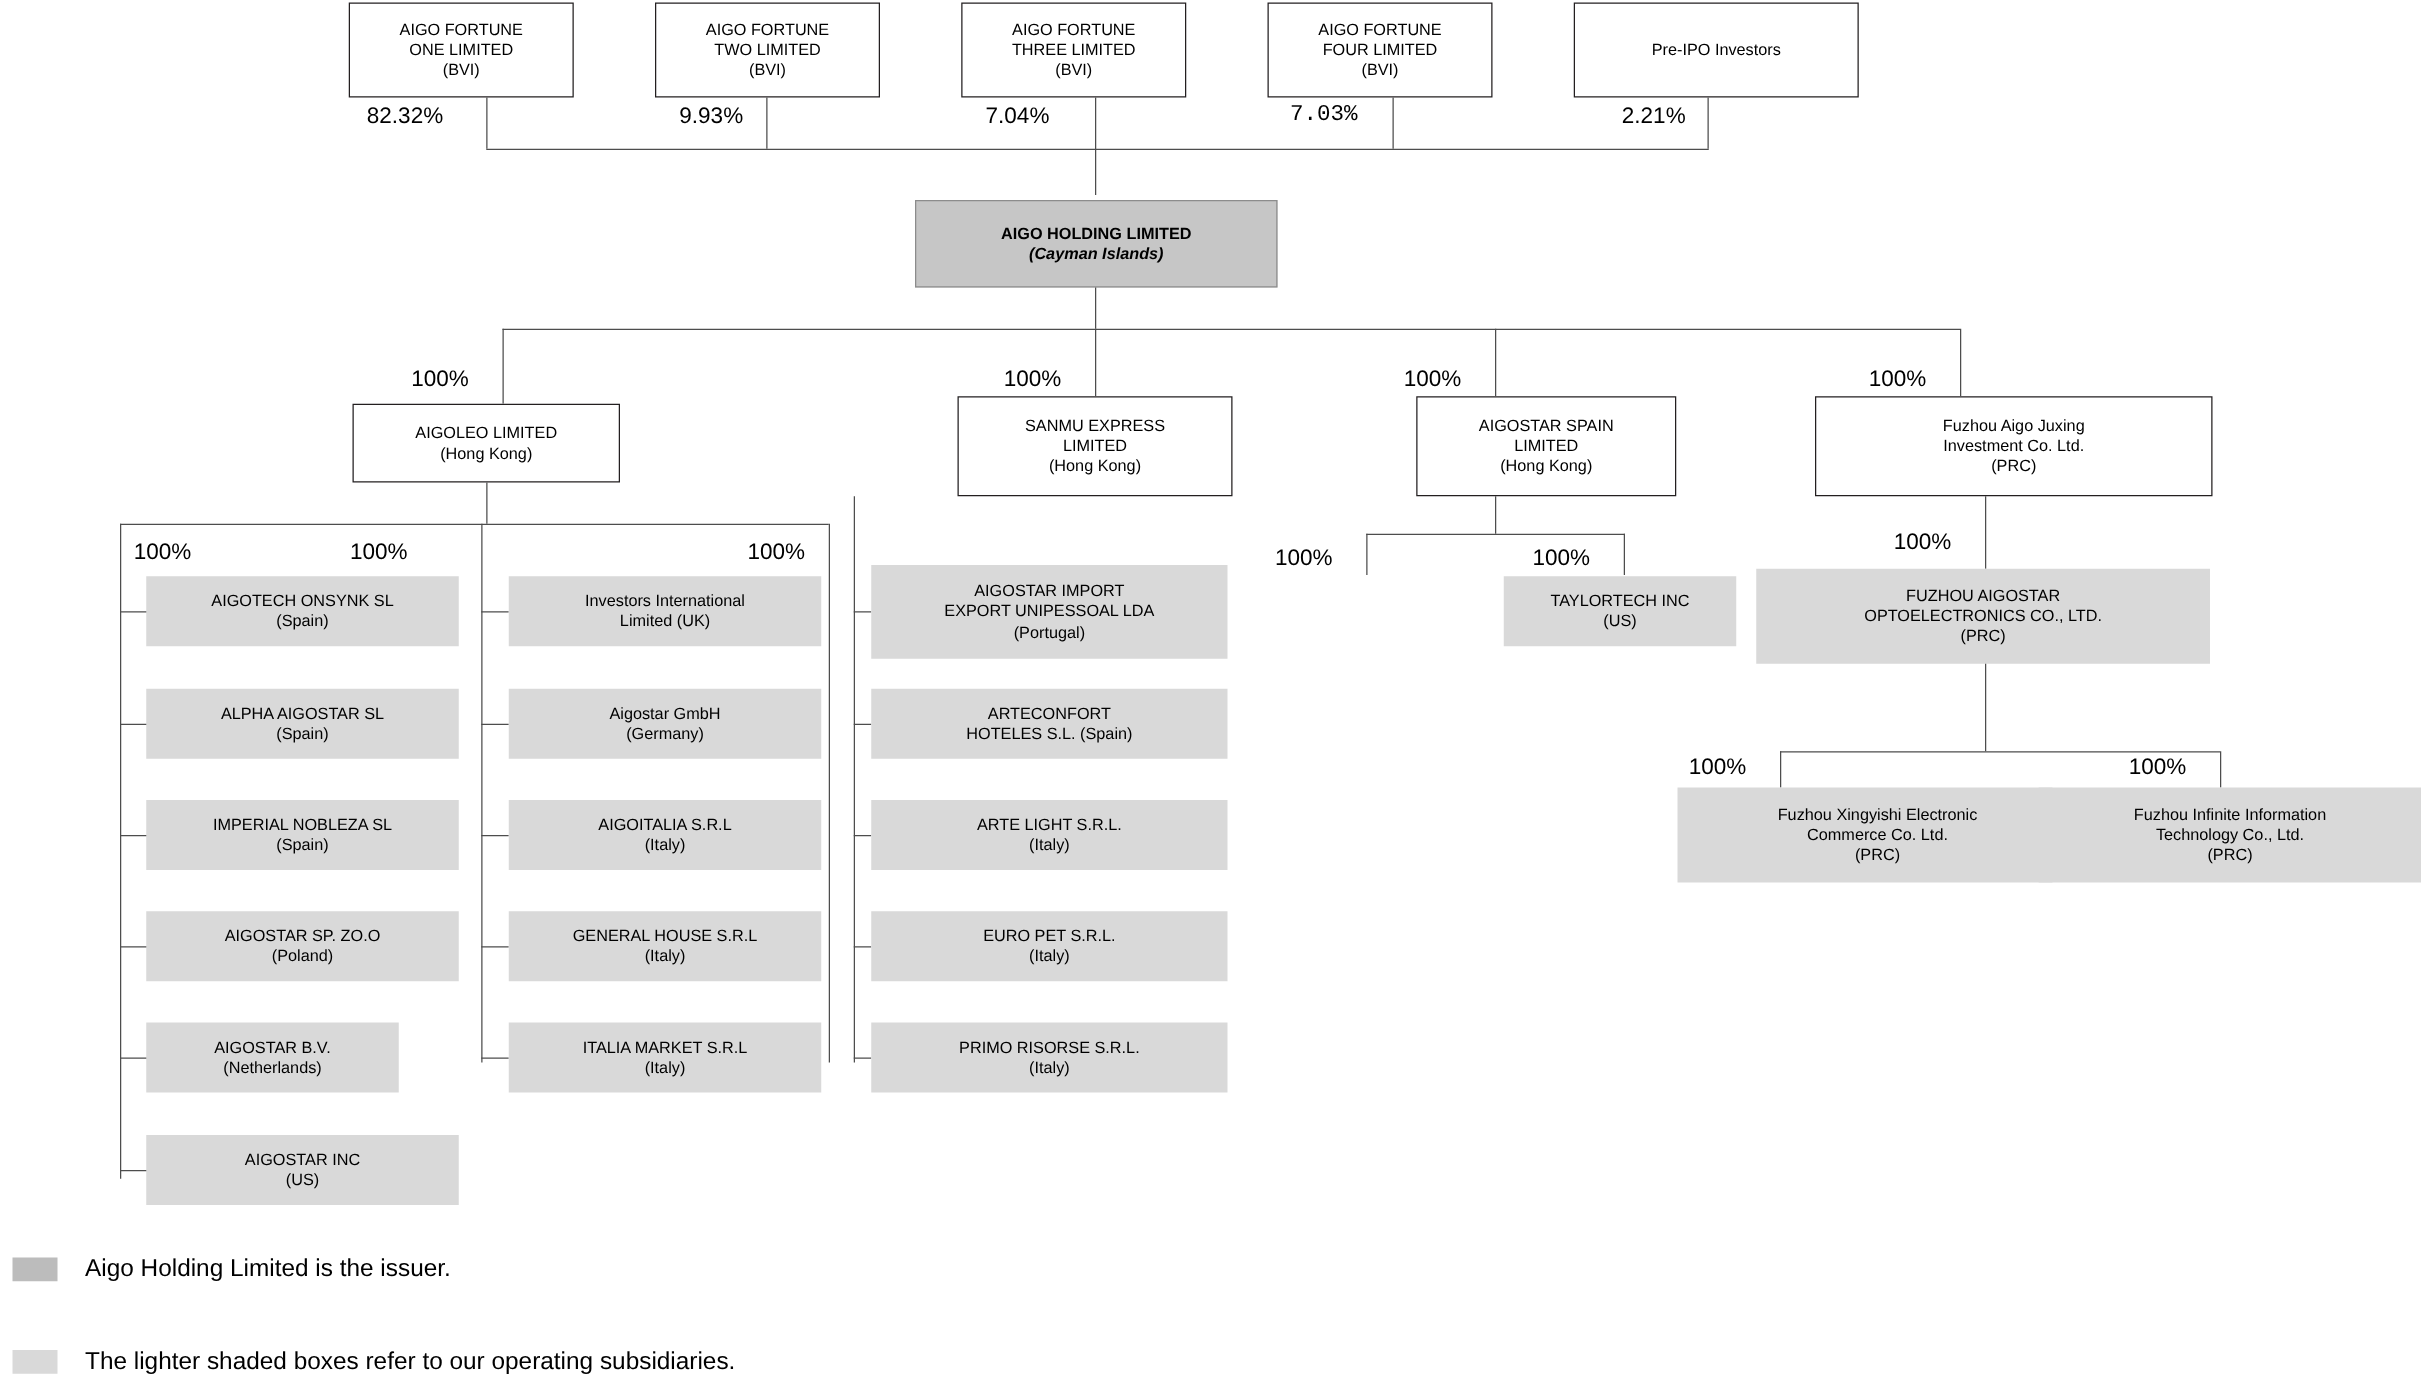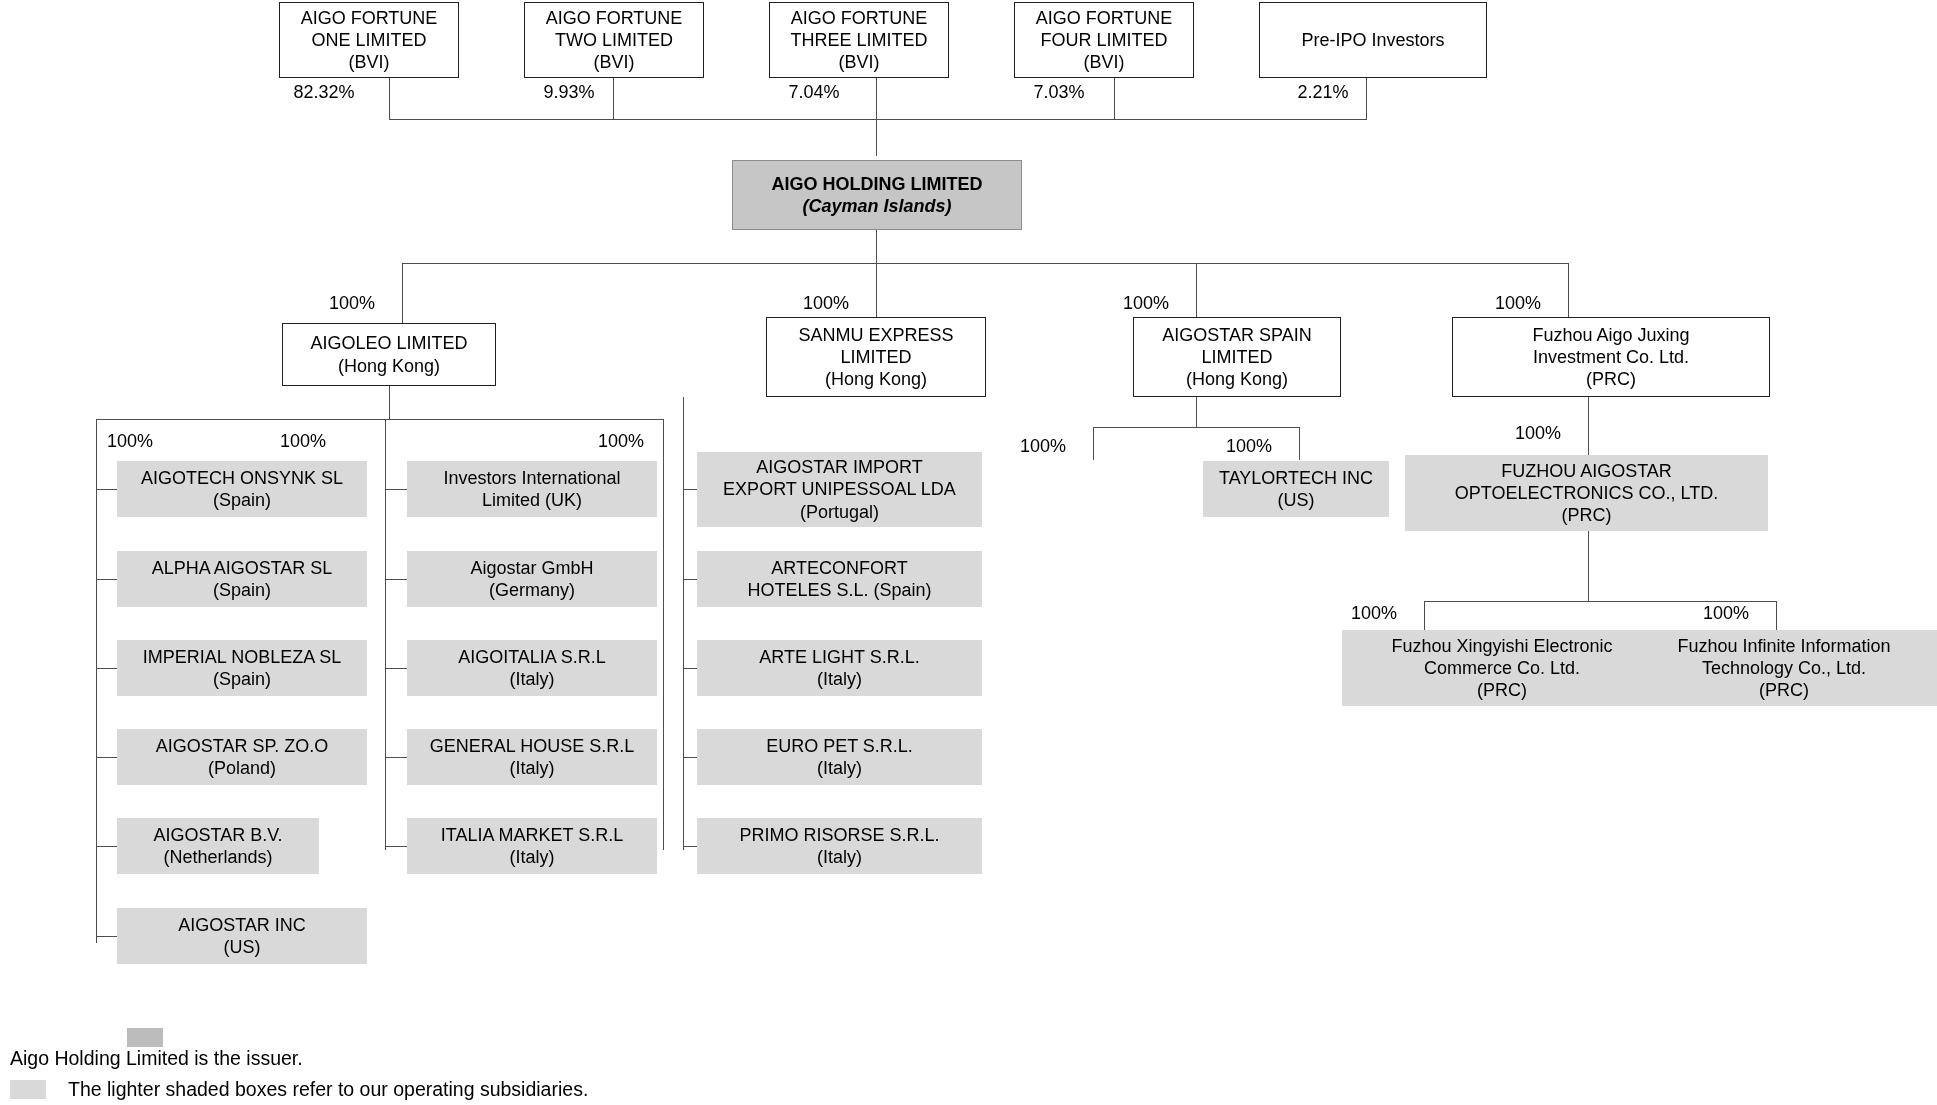--- a/index.html
+++ b/index.html
@@ -19,21 +19,21 @@
     overflow: hidden;
   }
   .box {
     position: absolute;
     box-sizing: border-box;
     display: flex;
     align-items: center;
     justify-content: center;
     text-align: center;
     line-height: 1.24;
-    font-size: 18px;
+    font-size: 13px;
     padding: 2px 4px;
   }
   .box-outline {
     border: 1.3px solid #231f20;
     background: #ffffff;
   }
   .box-issuer {
     background: #c6c6c6;
     border: 1.3px solid #8c8c8c;
     font-weight: bold;
@@ -100,21 +100,21 @@
 FOUR LIMITED
 (BVI)</span>
   </div>
   <div class="box box-outline" style="left:1259px; top:2px; width:228px; height:76px;">
     <span class="nowrap">Pre-IPO Investors</span>
   </div>
 
   <div class="pct" style="left:279px; top:83px; width:90px;">82.32%</div>
   <div class="pct" style="left:524px; top:83px; width:90px;">9.93%</div>
   <div class="pct" style="left:769px; top:83px; width:90px;">7.04%</div>
-  <div class="pct" style="left:1014px; top:83px; width:90px;">7.03%</div>
+  <div class="pct" style="left:1014px; top:83px; width:90px;font-family:Liberation Mono, monospace;">7.03%</div>
   <div class="pct" style="left:1259px; top:83px; width:128px;">2.21%</div>
 
   <div class="ln lnv" style="left:389px; top:78px; height:41px;"></div>
   <div class="ln lnv" style="left:613px; top:78px; height:41px;"></div>
   <div class="ln lnv" style="left:876px; top:78px; height:78px;"></div>
   <div class="ln lnv" style="left:1114px; top:78px; height:41px;"></div>
   <div class="ln lnv" style="left:1366px; top:78px; height:41px;"></div>
 
   <div class="ln lnh" style="left:389px; top:119px; width:978px;"></div>
 
@@ -290,21 +290,21 @@
     <span class="nowrap">Fuzhou Xingyishi Electronic
 Commerce Co. Ltd.
 (PRC)</span>
   </div>
   <div class="box box-sub" style="left:1631px; top:630px; width:306px; height:76px;">
     <span class="nowrap">Fuzhou Infinite Information
 Technology Co., Ltd.
 (PRC)</span>
   </div>
 
-  <div class="legend-row" style="left:10px; top:1028px;flex-direction:column;">
+  <div class="legend-row" style="left:10px; top:1004px;">
     <div class="legend-swatch sw-dark"></div>
     <div>Aigo Holding Limited is the issuer.</div>
   </div>
   <div class="legend-row" style="left:10px; top:1078px;">
     <div class="legend-swatch sw-light"></div>
     <div>The lighter shaded boxes refer to our operating subsidiaries.</div>
   </div>
 
 </div>
 

